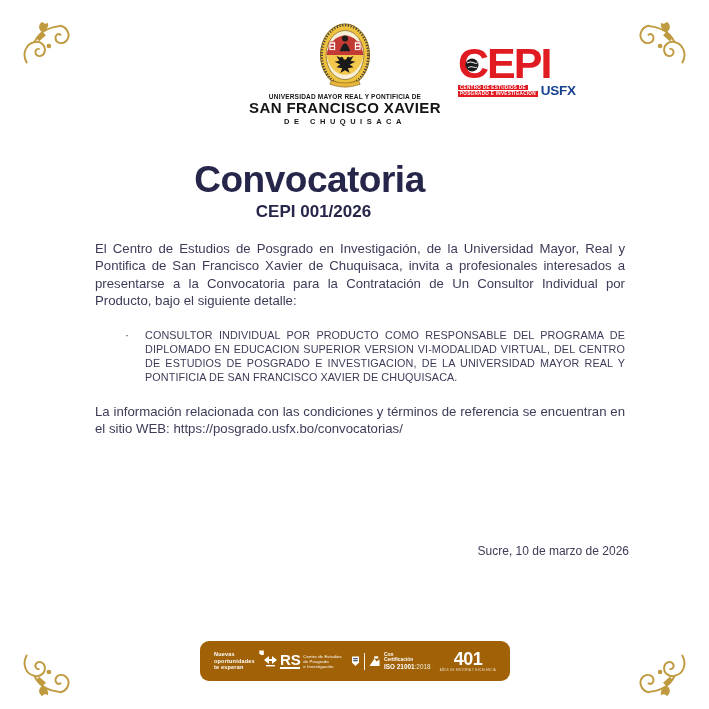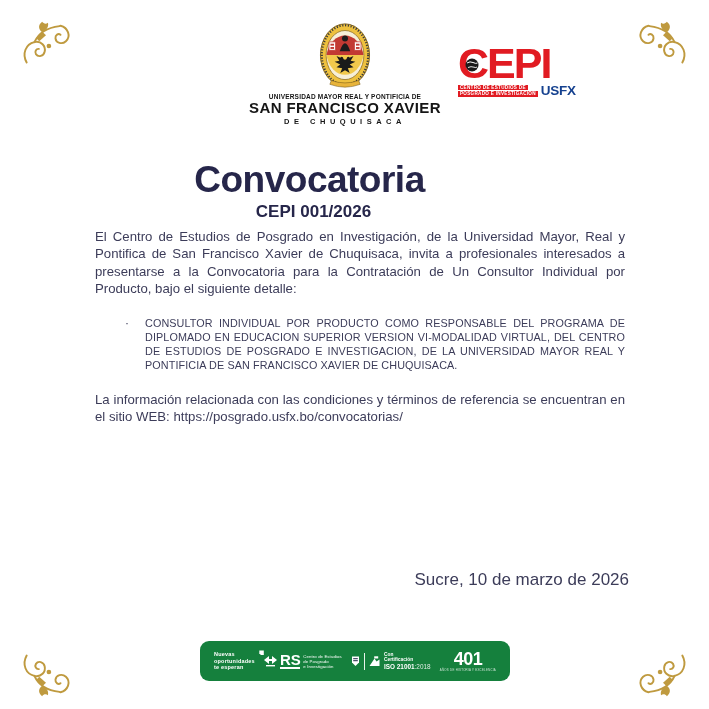--- a/index.html
+++ b/index.html
@@ -28,31 +28,31 @@
   .cepi-bottom{display:flex;gap:3px;margin-top:1px;}
   .cepi-bars{display:flex;flex-direction:column;gap:1px;}
   .cepi-bar{background:#e11b22;color:#fff;font-size:4.6px;font-weight:700;
             line-height:5.4px;padding:0 2px;letter-spacing:.3px;width:max-content;}
   .cepi-usfx{color:#15418f;font-size:13.5px;font-weight:800;line-height:12px;letter-spacing:-.3px;}
   
   .title-block{position:absolute;top:161px;left:0;width:619px;text-align:center;}
   .title-main{font-size:37px;font-weight:800;color:#26264a;letter-spacing:-.5px;line-height:38px;}
   .title-code{font-size:17px;font-weight:700;color:#26264a;margin-top:3px;padding-left:8px;}
   
-  .body-block{position:absolute;left:95px;top:228px;width:530px;
+  .body-block{position:absolute;left:95px;top:240px;width:530px;
               font-size:13.2px;line-height:17.3px;text-align:justify;color:#3c3c59;}
   .para{margin:0 0 19px;}
   .bullet-row{display:flex;margin:0 0 19px;padding-left:30px;}
   .bullet-dot{width:20px;flex:none;font-size:12px;line-height:15px;text-align:left;}
   .bullet-text{flex:1;font-size:10.8px;line-height:14px;text-align:justify;letter-spacing:.1px;}
   .para-last{margin:0;}
-  .dateline{position:absolute;top:570px;right:80px;font-size:17px;color:#3c3c59;}
+  .dateline{position:absolute;top:544px;right:80px;font-size:12px;color:#3c3c59;}
   
   .footer-banner{position:absolute;left:200px;top:641px;width:310px;height:40px;
-                 background:#15803d;border-radius:9px;box-sizing:border-box;
+                 background:#a16207;border-radius:9px;box-sizing:border-box;
                  display:flex;align-items:center;justify-content:space-between;
                  padding:0 14px;color:#fff;}
   .preline{white-space:pre-line;}
   .f-tagline-wrap{position:relative;}
   .f-tagline{font-size:5.5px;line-height:6.4px;font-weight:600;letter-spacing:.2px;}
   .f-accent{position:absolute;right:-9px;top:-1px;width:4.5px;height:4.5px;background:#fff;
             clip-path:polygon(0 0,100% 0,100% 100%,35% 100%,0 65%);}
   .f-rs{display:flex;align-items:center;gap:3px;}
   .f-rs-col{display:flex;flex-direction:column;align-items:stretch;}
   .f-rs-word{font-size:15px;font-weight:800;line-height:13px;letter-spacing:-.3px;}

